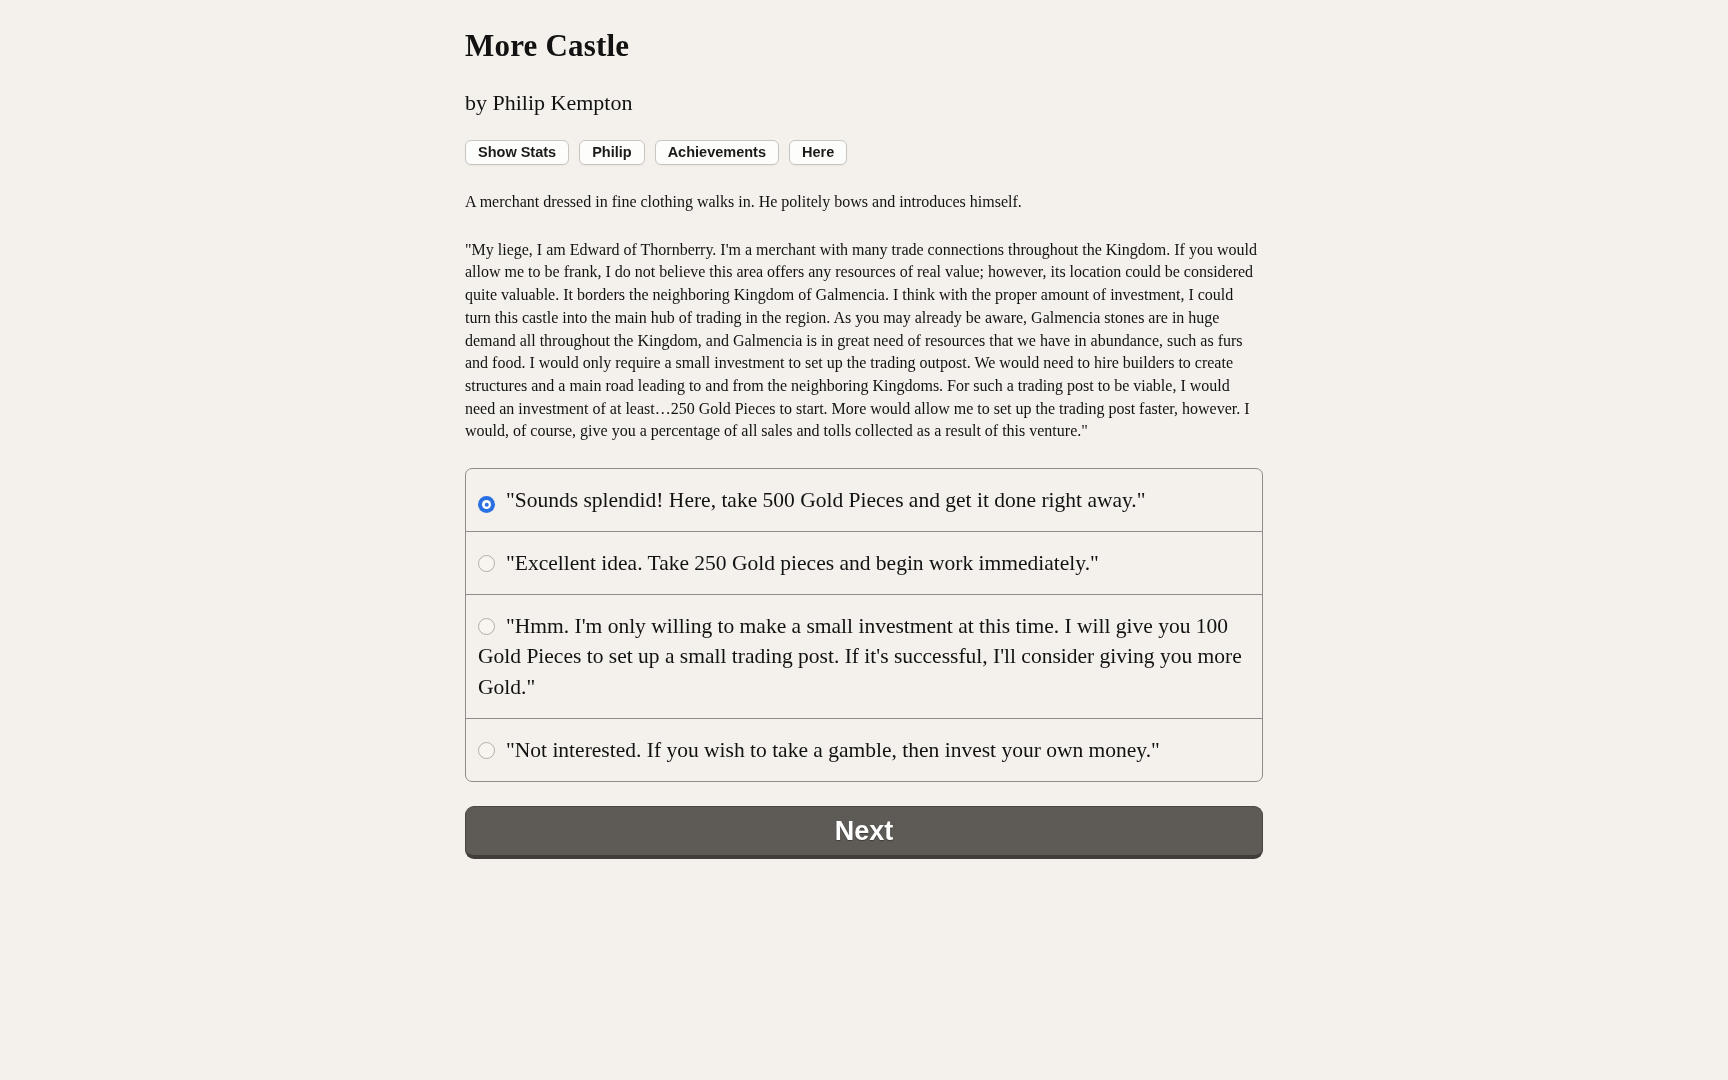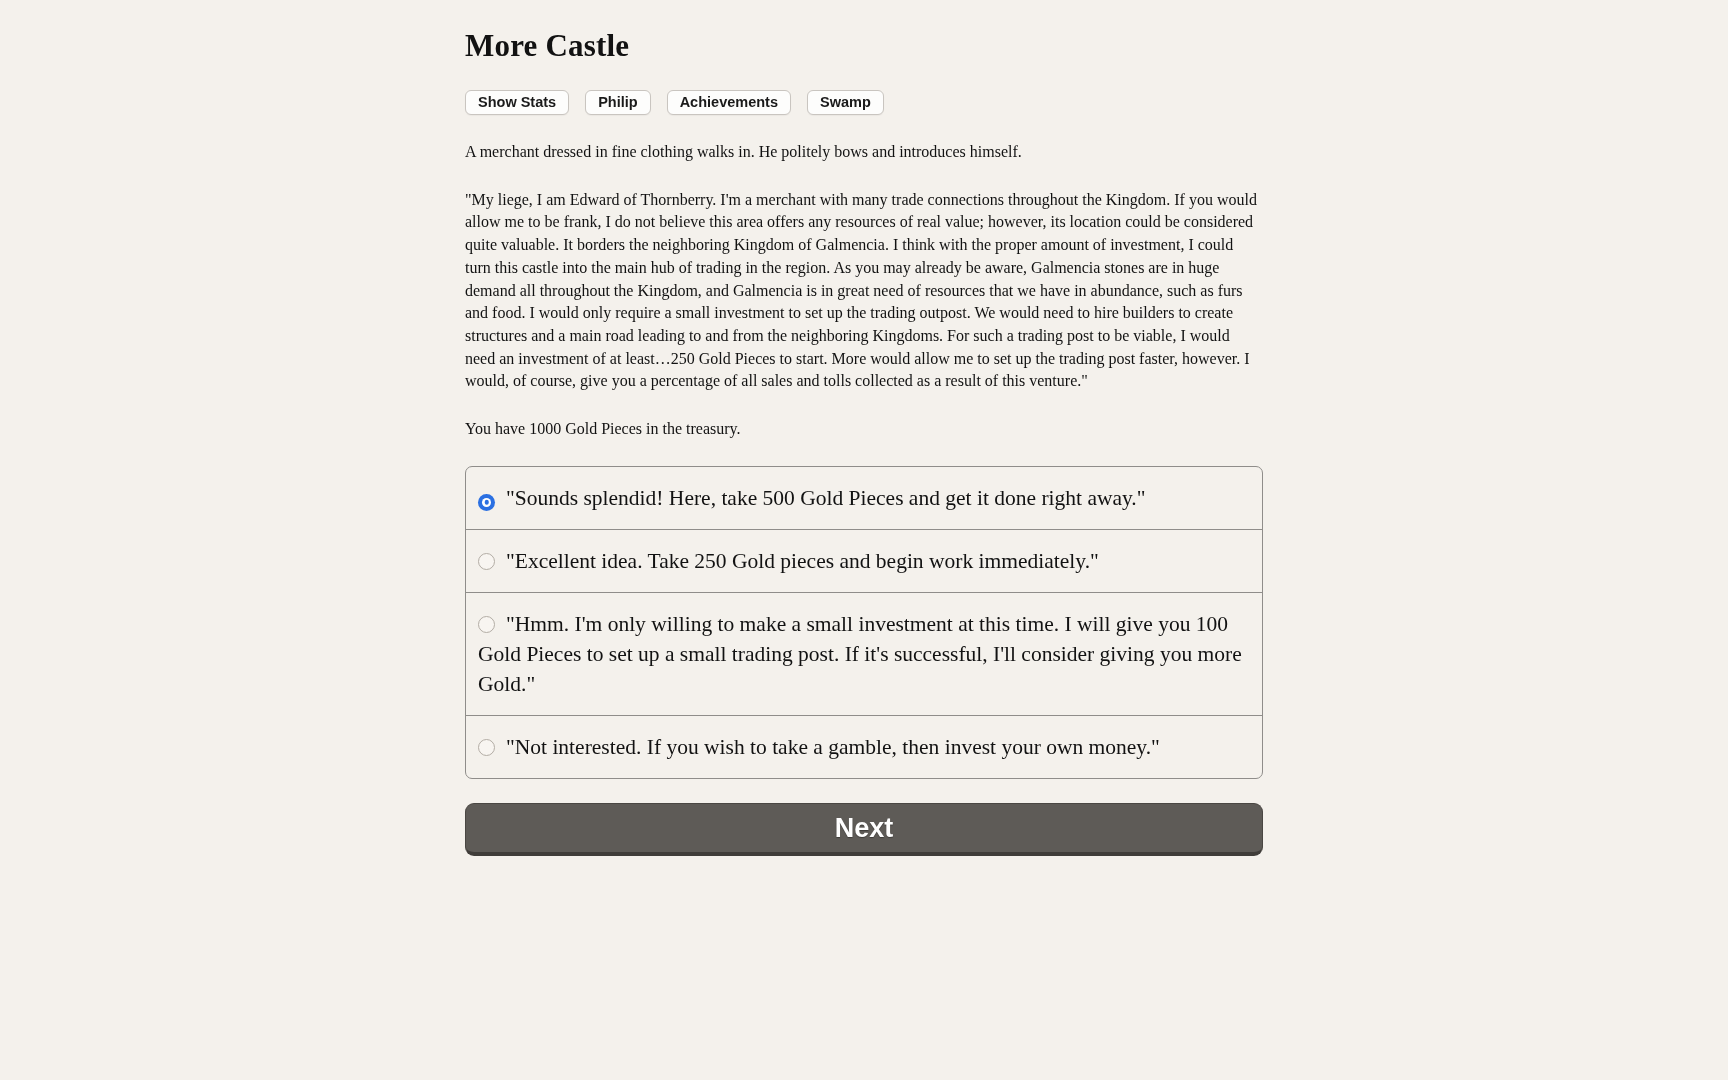--- a/index.html
+++ b/index.html
@@ -19,21 +19,21 @@
     font-weight: 600;
     letter-spacing: 0.2px;
     margin: 4px 0 26px 0;
   }
   .byline {
     font-size: 22px;
     margin: 0 0 24px 0;
   }
   .toolbar {
     display: flex;
-    gap: 16px;
+    gap: 10px;
     margin: 0 0 26px 0;
   }
   .toolbar button {
     font-family: "Liberation Sans", "DejaVu Sans", sans-serif;
     font-size: 14.5px;
     font-weight: 600;
     color: #1a1a1a;
     background: #fdfdfc;
     border: 1px solid #c9c5c0;
     border-radius: 6px;
@@ -116,32 +116,32 @@
     text-shadow: 0 1px 1px rgba(0,0,0,0.35);
   }
 </style>
 </head>
 <body>
 
 <div class="content">
 
   <h1 class="game-title">More Castle</h1>
 
+  <p class="byline">by Philip Kempton</p>
 
   <div class="toolbar">
     <button>Show Stats</button>
     <button>Philip</button>
     <button>Achievements</button>
-    <button>Swamp</button>
+    <button>Here</button>
   </div>
 
   <div class="story">
     <p>A merchant dressed in fine clothing walks in. He politely bows and introduces himself.</p>
     <p>"My liege, I am Edward of Thornberry. I'm a merchant with many trade connections throughout the Kingdom. If you would allow me to be frank, I do not believe this area offers any resources of real value; however, its location could be considered quite valuable. It borders the neighboring Kingdom of Galmencia. I think with the proper amount of investment, I could turn this castle into the main hub of trading in the region. As you may already be aware, Galmencia stones are in huge demand all throughout the Kingdom, and Galmencia is in great need of resources that we have in abundance, such as furs and food. I would only require a small investment to set up the trading outpost. We would need to hire builders to create structures and a main road leading to and from the neighboring Kingdoms. For such a trading post to be viable, I would need an investment of at least…250 Gold Pieces to start. More would allow me to set up the trading post faster, however. I would, of course, give you a percentage of all sales and tolls collected as a result of this venture."</p>
-    <p>You have 1000 Gold Pieces in the treasury.</p>
   </div>
 
   <div class="choice-list">
     <div class="choice-row">
       <span class="radio selected"></span><span>"Sounds splendid! Here, take 500 Gold Pieces and get it done right away."</span>
     </div>
     <div class="choice-row">
       <span class="radio"></span><span>"Excellent idea. Take 250 Gold pieces and begin work immediately."</span>
     </div>
     <div class="choice-row">

